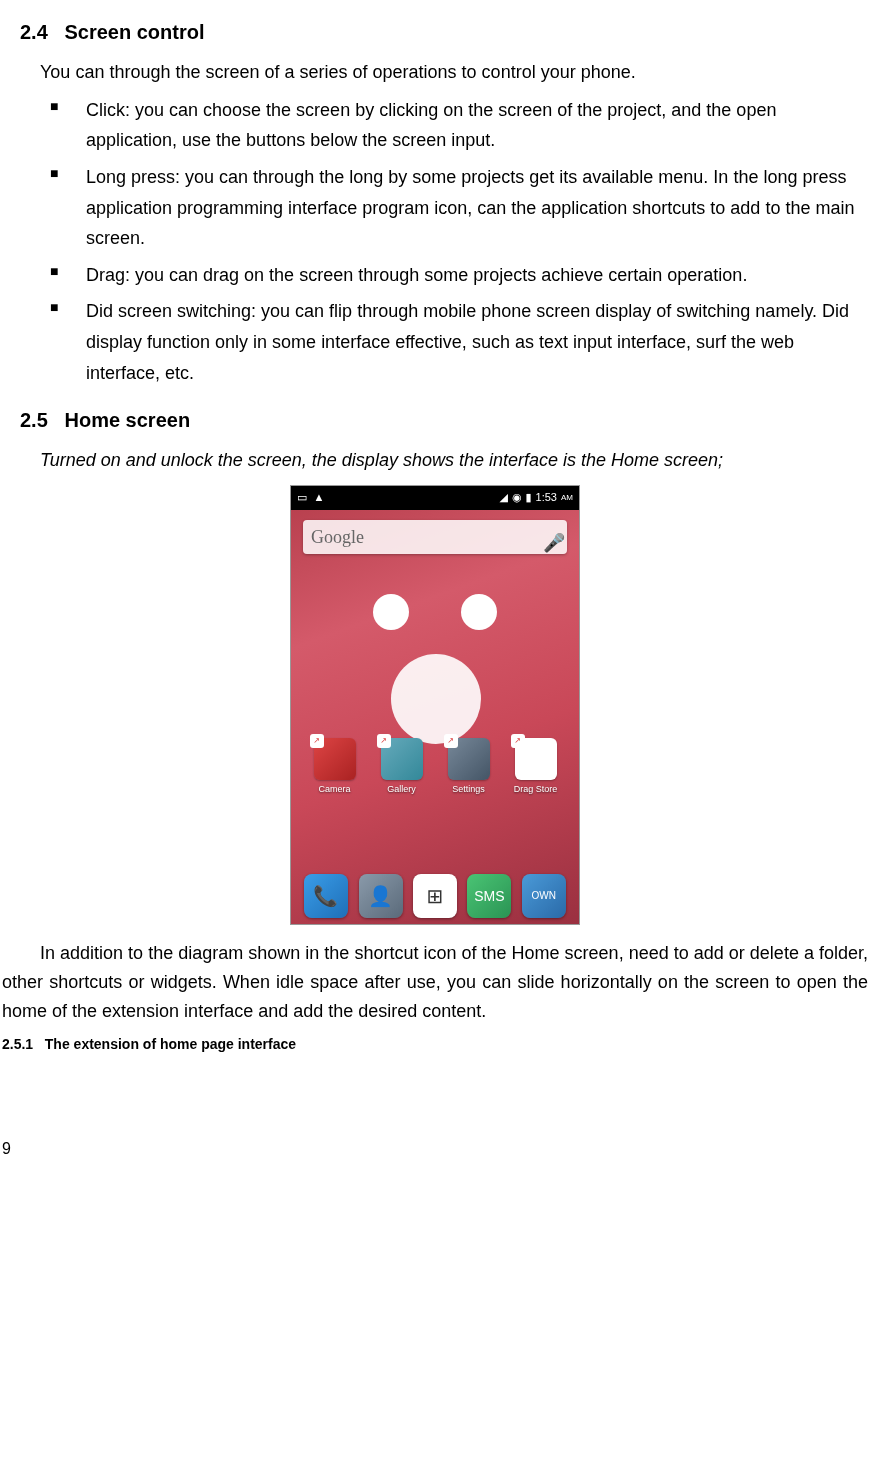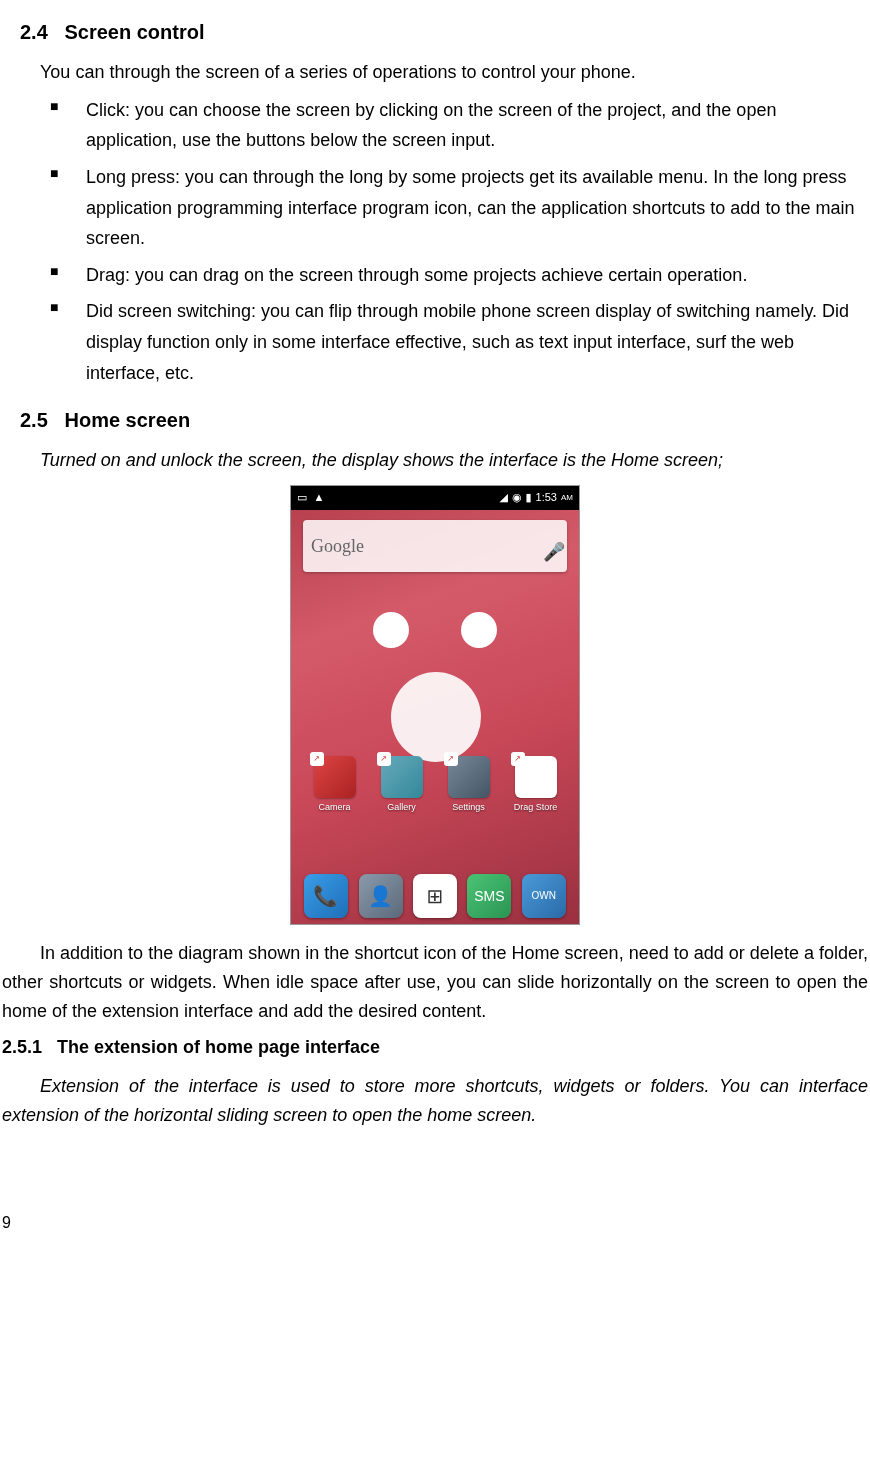--- a/index.html
+++ b/index.html
@@ -56,21 +56,21 @@
     }
     .bullet-item::before {
       content: "■";
       position: absolute;
       left: 0;
       top: 0;
       font-size: 14px;
     }
     .subheading {
       font-weight: bold;
-      font-size: 18px;
+      font-size: 14px;
       margin-bottom: 10px;
       margin-top: 3px;
     }
     .sub-indent {
       margin-left: 38px;
     }
     .phone-container {
       display: flex;
       justify-content: center;
       margin: 10px 0 14px 0;
@@ -100,21 +100,21 @@
     .status-right {
       display: flex;
       align-items: center;
       gap: 4px;
     }
     .status-icon {
       font-size: 11px;
     }
     .search-bar {
       margin: 10px 12px;
-      height: 52px;
+      height: 34px;
       background: rgba(255,255,255,0.85);
       border-radius: 4px;
       display: flex;
       align-items: center;
       padding: 0 8px;
       box-shadow: 0 1px 3px rgba(0,0,0,0.3);
     }
     .google-text {
       font-family: Georgia, serif;
       font-size: 18px;
@@ -309,16 +309,15 @@
     </div>
   </div>
 
   <p class="body-para-indent">In addition to the diagram shown in the shortcut icon of the Home screen, need to add or delete a folder, other shortcuts or widgets. When idle space after use, you can slide horizontally on the screen to open the home of the extension interface and add the desired content.</p>
 
   <h3 class="subheading">
     <span>2.5.1</span>&nbsp;&nbsp;
     <span>The extension of home page interface</span>
   </h3>
 
-  <p class="body-para-full sub-indent" style="text-indent:38px; margin-left:0;">Extension of the interface is used to store more shortcuts, widgets or folders. You can interface extension of the horizontal sliding screen to open the home screen.</p>
 
   <div class="page-num">9</div>
 </div>
 
 </body></html>

